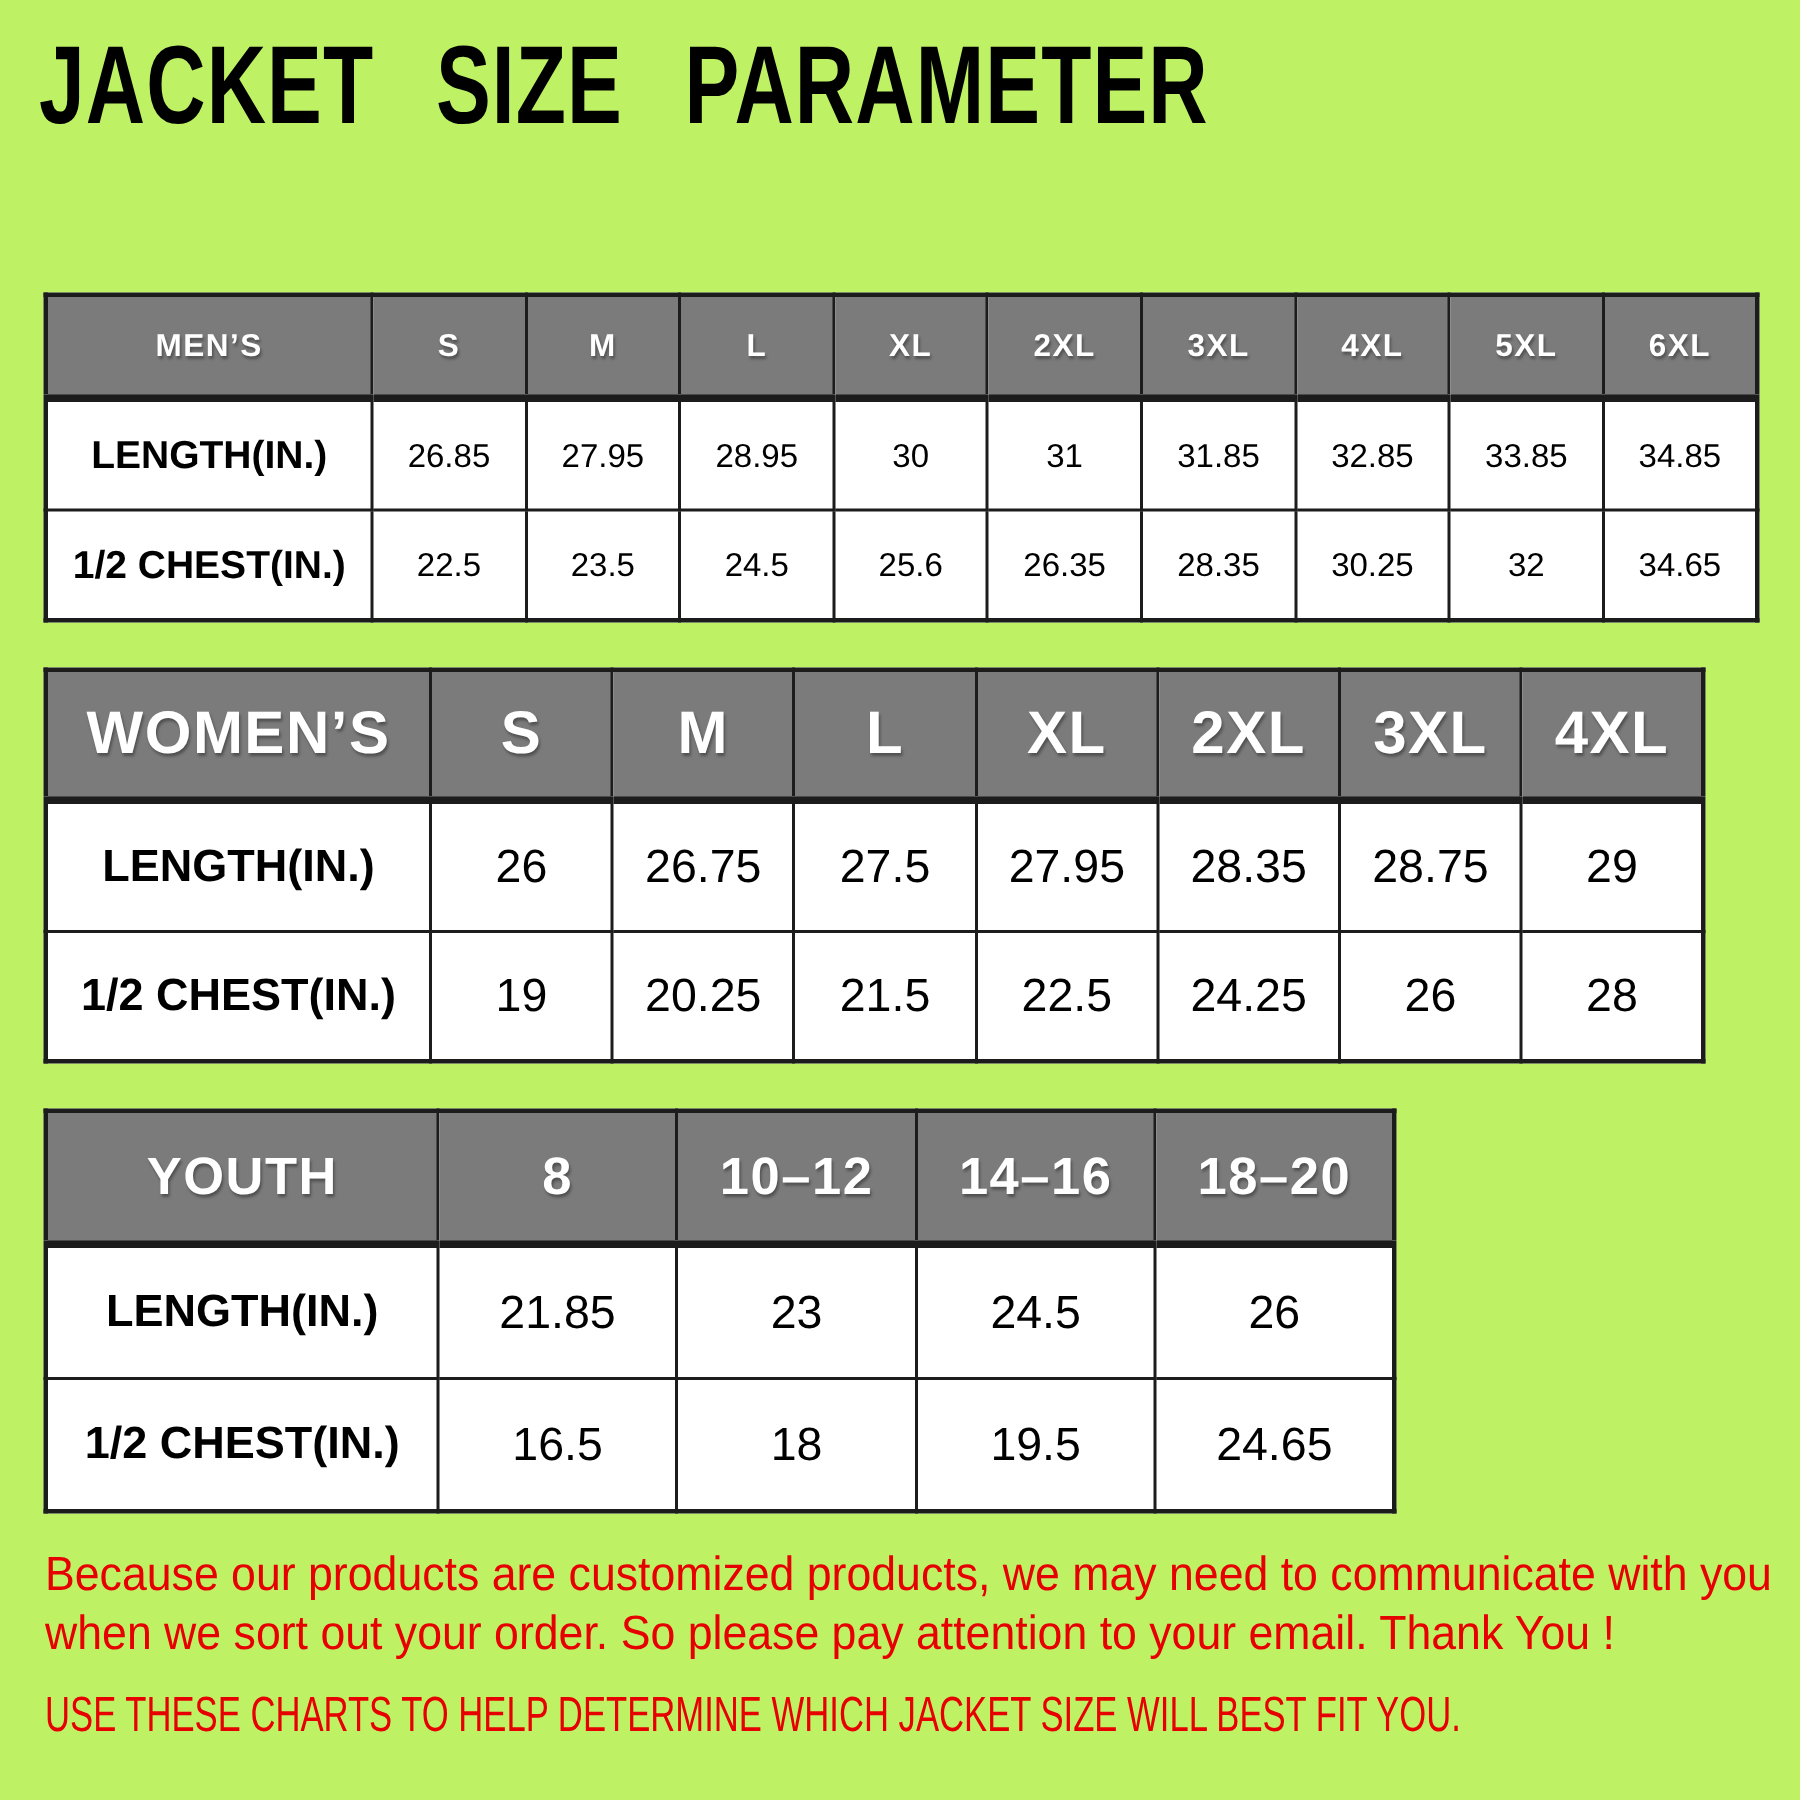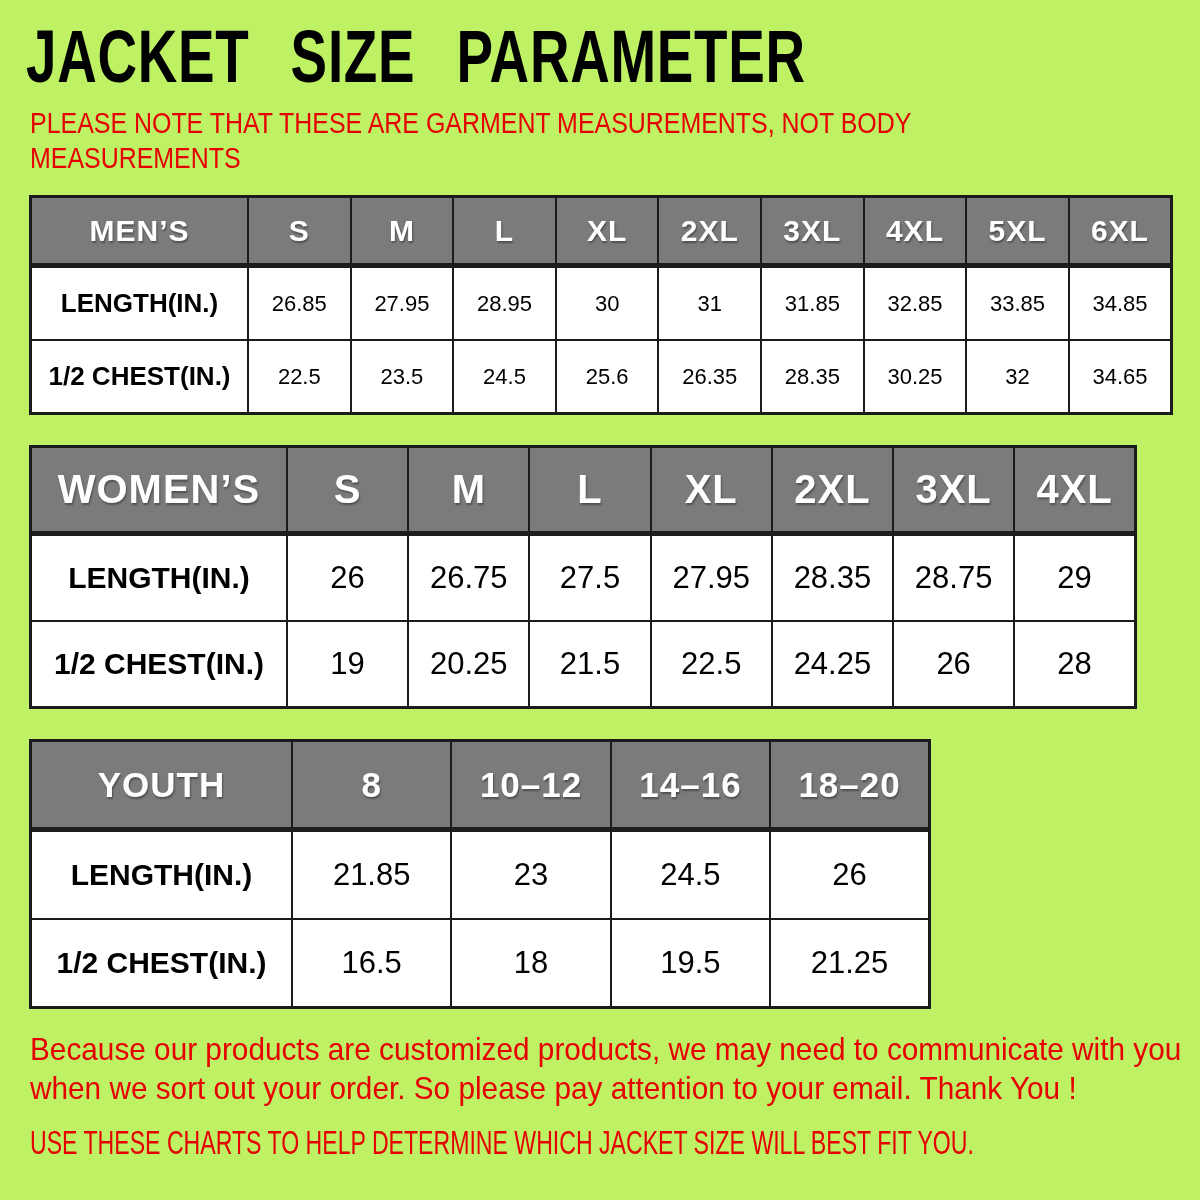--- a/index.html
+++ b/index.html
@@ -33,21 +33,21 @@
   table.size-table thead th{
     background:#7b7b7b;color:#ffffff;font-weight:bold;
     border-bottom:5px solid #1c1c1c;
     text-shadow:1px 2px 2px rgba(0,0,0,0.35);
     letter-spacing:1px;
   }
   table.size-table tbody td:first-child{font-weight:bold;}
 
   #men-table{left:29px;top:195px;width:1144px;}
   #men-table .label-col{width:215px;}
-  #men-table thead th{height:65px;font-size:30px;}
+  #men-table thead th{height:65px;font-size:21px;}
   #men-table tbody td{height:71px;font-size:22px;}
   #men-table tbody td:first-child{font-size:26px;}
 
   #women-table{left:29px;top:445px;width:1108px;}
   #women-table .label-col{width:254px;}
   #women-table thead th{height:83px;font-size:40px;}
   #women-table tbody td{height:84px;font-size:31px;}
   #women-table tbody td:first-child{font-size:30px;}
 
   #youth-table{left:29px;top:739px;width:902px;}
@@ -68,24 +68,20 @@
     transform:scaleX(0.70);transform-origin:left top;
   }
 </style>
 </head>
 <body>
 
 <div class="canvas">
 
   <div class="page-title">JACKET SIZE PARAMETER</div>
 
-  <div class="note">
-    <div class="line">PLEASE NOTE THAT THESE ARE GARMENT MEASUREMENTS, NOT BODY</div>
-    <div class="line">MEASUREMENTS</div>
-  </div>
 
   <table id="men-table" class="size-table">
       <thead>
         <tr>
           <th class="label-col">MEN’S</th>
           <th>S</th>
           <th>M</th>
           <th>L</th>
           <th>XL</th>
           <th>2XL</th>
@@ -176,21 +172,21 @@
           <td>21.85</td>
           <td>23</td>
           <td>24.5</td>
           <td>26</td>
         </tr>
         <tr>
           <td class="label-col">1/2 CHEST(IN.)</td>
           <td>16.5</td>
           <td>18</td>
           <td>19.5</td>
-          <td>21.25</td>
+          <td>24.65</td>
         </tr>
       </tbody>
     </table>
 
   <div class="footer-para1">
     <div class="line">Because our products are customized products, we may need to communicate with you</div>
     <div class="line">when we sort out your order. So please pay attention to your email. Thank You !</div>
   </div>
 
   <div class="footer-para2">USE THESE CHARTS TO HELP DETERMINE WHICH JACKET SIZE WILL BEST FIT YOU.</div>

